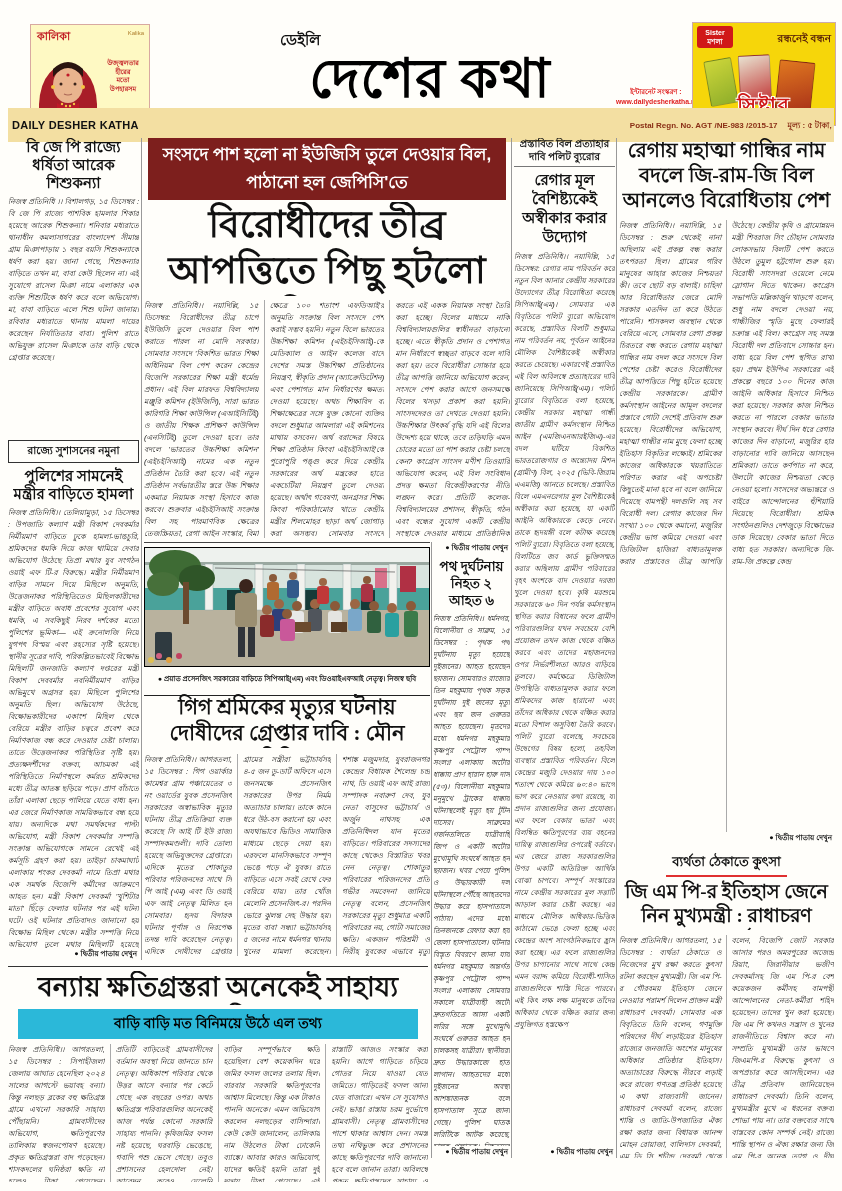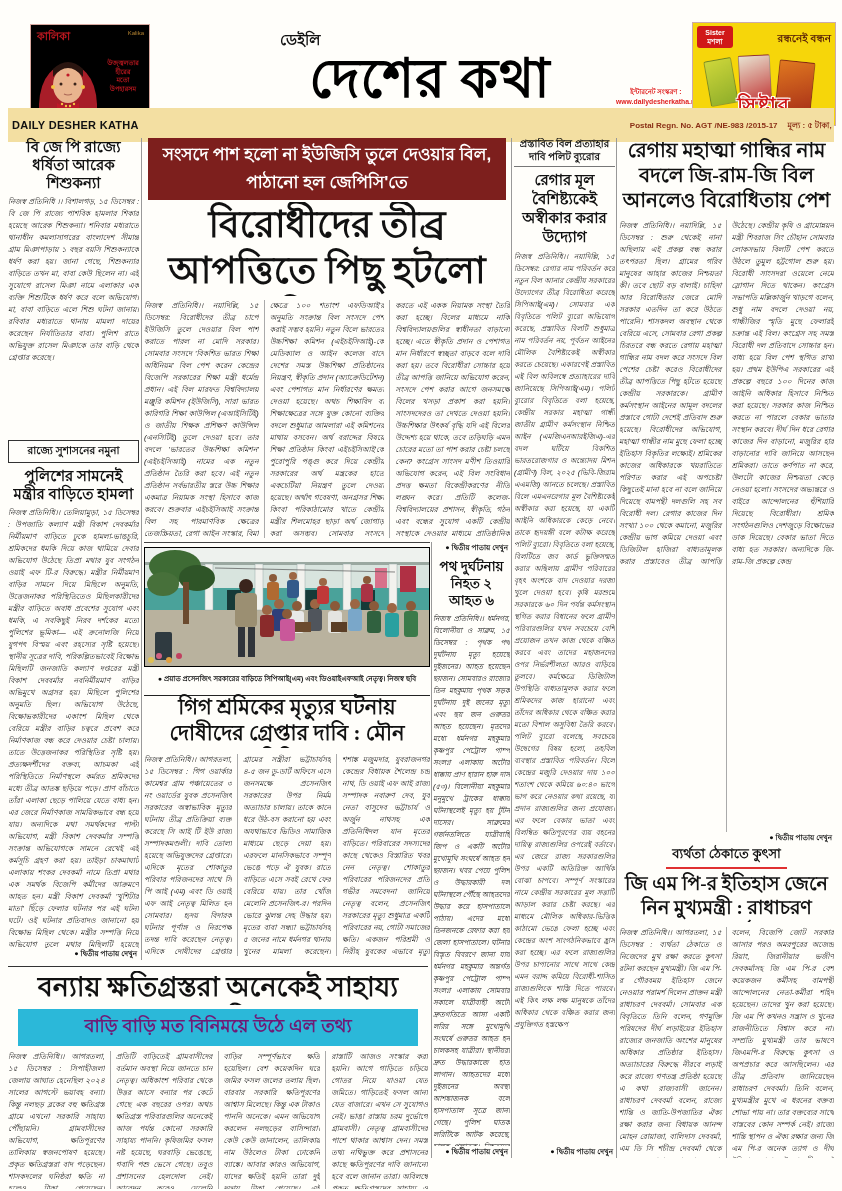--- a/index.html
+++ b/index.html
@@ -3,21 +3,21 @@
 <meta charset="utf-8">
 <style>
   html,body { margin:0; padding:0; background:#888; }
   .page { position:relative; width:842px; height:1191px; margin:0 auto; background:#fffefa;
           font-family:"Liberation Sans","DejaVu Sans",sans-serif; color:#111; overflow:hidden; }
   .serif { font-family:"Liberation Serif","DejaVu Serif",serif; }
 
   
   .masthead { position:absolute; left:0; top:6px; width:842px; height:100px; }
   .left-ad { position:absolute; left:30px; top:18px; width:118px; height:92px;
-             background:#000000; border:1px solid #d8a9a0; overflow:hidden; }
+             background:#fef9c3; border:1px solid #d8a9a0; overflow:hidden; }
   .left-ad .brand { position:absolute; left:6px; top:3px; font-size:11px; font-weight:bold; color:#c01820; }
   .left-ad .brand-en { position:absolute; right:5px; top:5px; font-size:6px; color:#b08030; }
   .left-ad .tagline { position:absolute; right:4px; top:34px; width:44px; text-align:center; }
   .left-ad .tagline div { font-size:6.5px; font-weight:bold; color:#c01820; line-height:8.5px; }
   .right-ad { position:absolute; right:6px; top:16px; width:142px; height:102px;
               background:#f6d60a; border:1px solid #caa; overflow:hidden; }
   .right-ad .logo { position:absolute; left:4px; top:3px; width:36px; height:20px; background:#d01818;
                     border-radius:3px; color:#fff; font-size:7px; font-weight:bold; text-align:center; line-height:9px; padding-top:2px;}
   .right-ad .tagline { position:absolute; right:4px; top:8px; font-size:10.5px; font-weight:bold; color:#5a2308; }
   .right-ad .brand { position:absolute; left:0; bottom:2px; width:100%; text-align:center; font-size:20px;
@@ -81,29 +81,29 @@
   
   .rega-block { position:absolute; left:514px; top:138px; width:101px; height:1020px; display:flex; flex-direction:column; overflow:hidden; }
   .rega-kicker { font-size:10px; line-height:12.5px; font-weight:bold; text-align:center; border-bottom:1px solid #777; padding-bottom:3px; }
   .rega-headline { font-size:15px; line-height:19px; font-weight:900; text-align:center; margin:4px 0; }
   .rega-body { flex:1; font-size:7.3px; }
 
   
   .colE { position:absolute; left:619px; top:138px; width:215px; height:1020px; display:flex; flex-direction:column; overflow:hidden; }
   .giramg-headline { font-size:20px; line-height:25px; font-weight:900; text-align:center; height:78px; overflow:hidden; }
   .giramg-body { height:612px; column-count:2; column-gap:10px; column-rule:1px solid #aaa; margin-top:4px; }
-  .gmp-kicker { text-align:center; margin-top:0; }
+  .gmp-kicker { text-align:center; margin-top:8px; }
   .gmp-kicker span { display:inline-block; font-size:13px; font-weight:bold; border-bottom:2px solid #e03030; padding:0 6px 2px; }
   .gmp-headline { font-size:19px; line-height:24px; font-weight:900; text-align:center; margin-top:3px; height:50px; overflow:hidden; }
   .gmp-body { flex:1; column-count:2; column-gap:10px; column-rule:1px solid #aaa; margin-top:5px; }
 
   
   .flood-block { position:absolute; left:8px; top:966px; width:420px; height:220px; border-top:1px solid #333; padding-top:4px; overflow:hidden; }
   .flood-headline { font-size:27px; line-height:32px; font-weight:900; text-align:center; height:34px; overflow:hidden; }
-  .flood-subhead { margin:4px 10px 0; background:#2bb8d9; color:#701a75; font-size:18px; font-weight:bold;
+  .flood-subhead { margin:4px 10px 0; background:#2bb8d9; color:#000000; font-size:14px; font-weight:bold;
                    text-align:center; padding:3px 0; }
   .flood-body { height:138px; margin-top:5px; font-size:7.3px; }
 </style>
 </head>
 <body>
 
 <div class="page">
 
   <div class="masthead">
 

